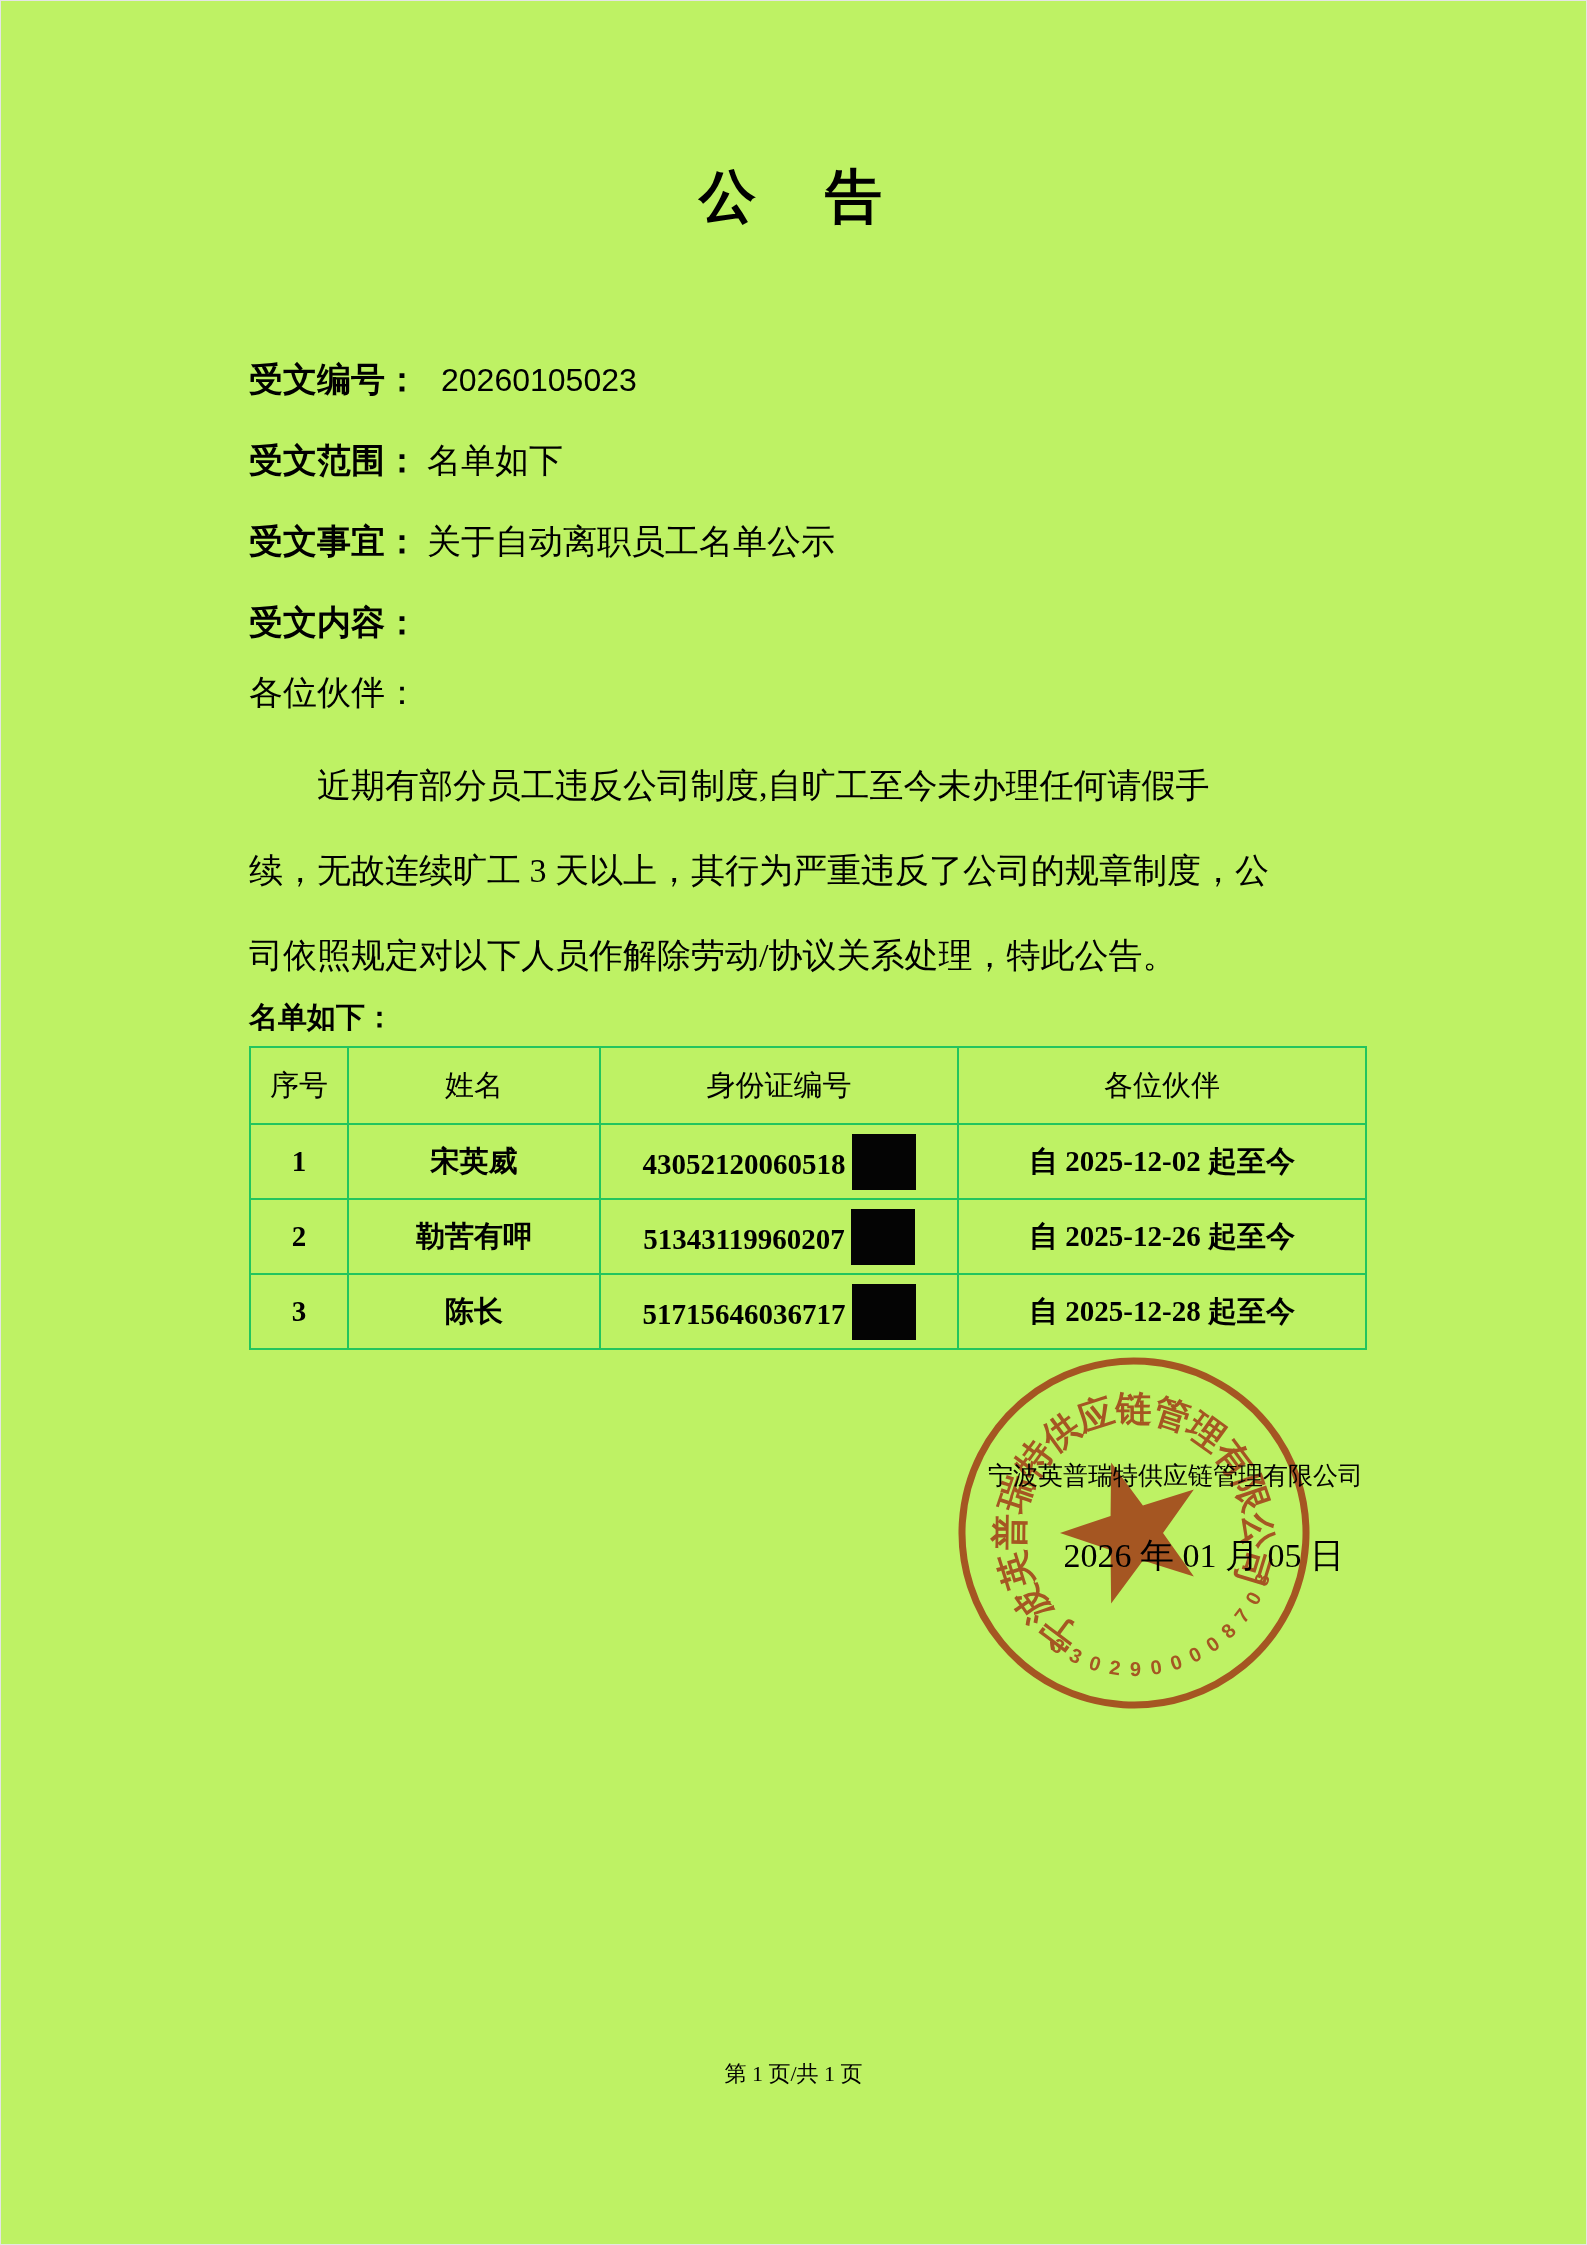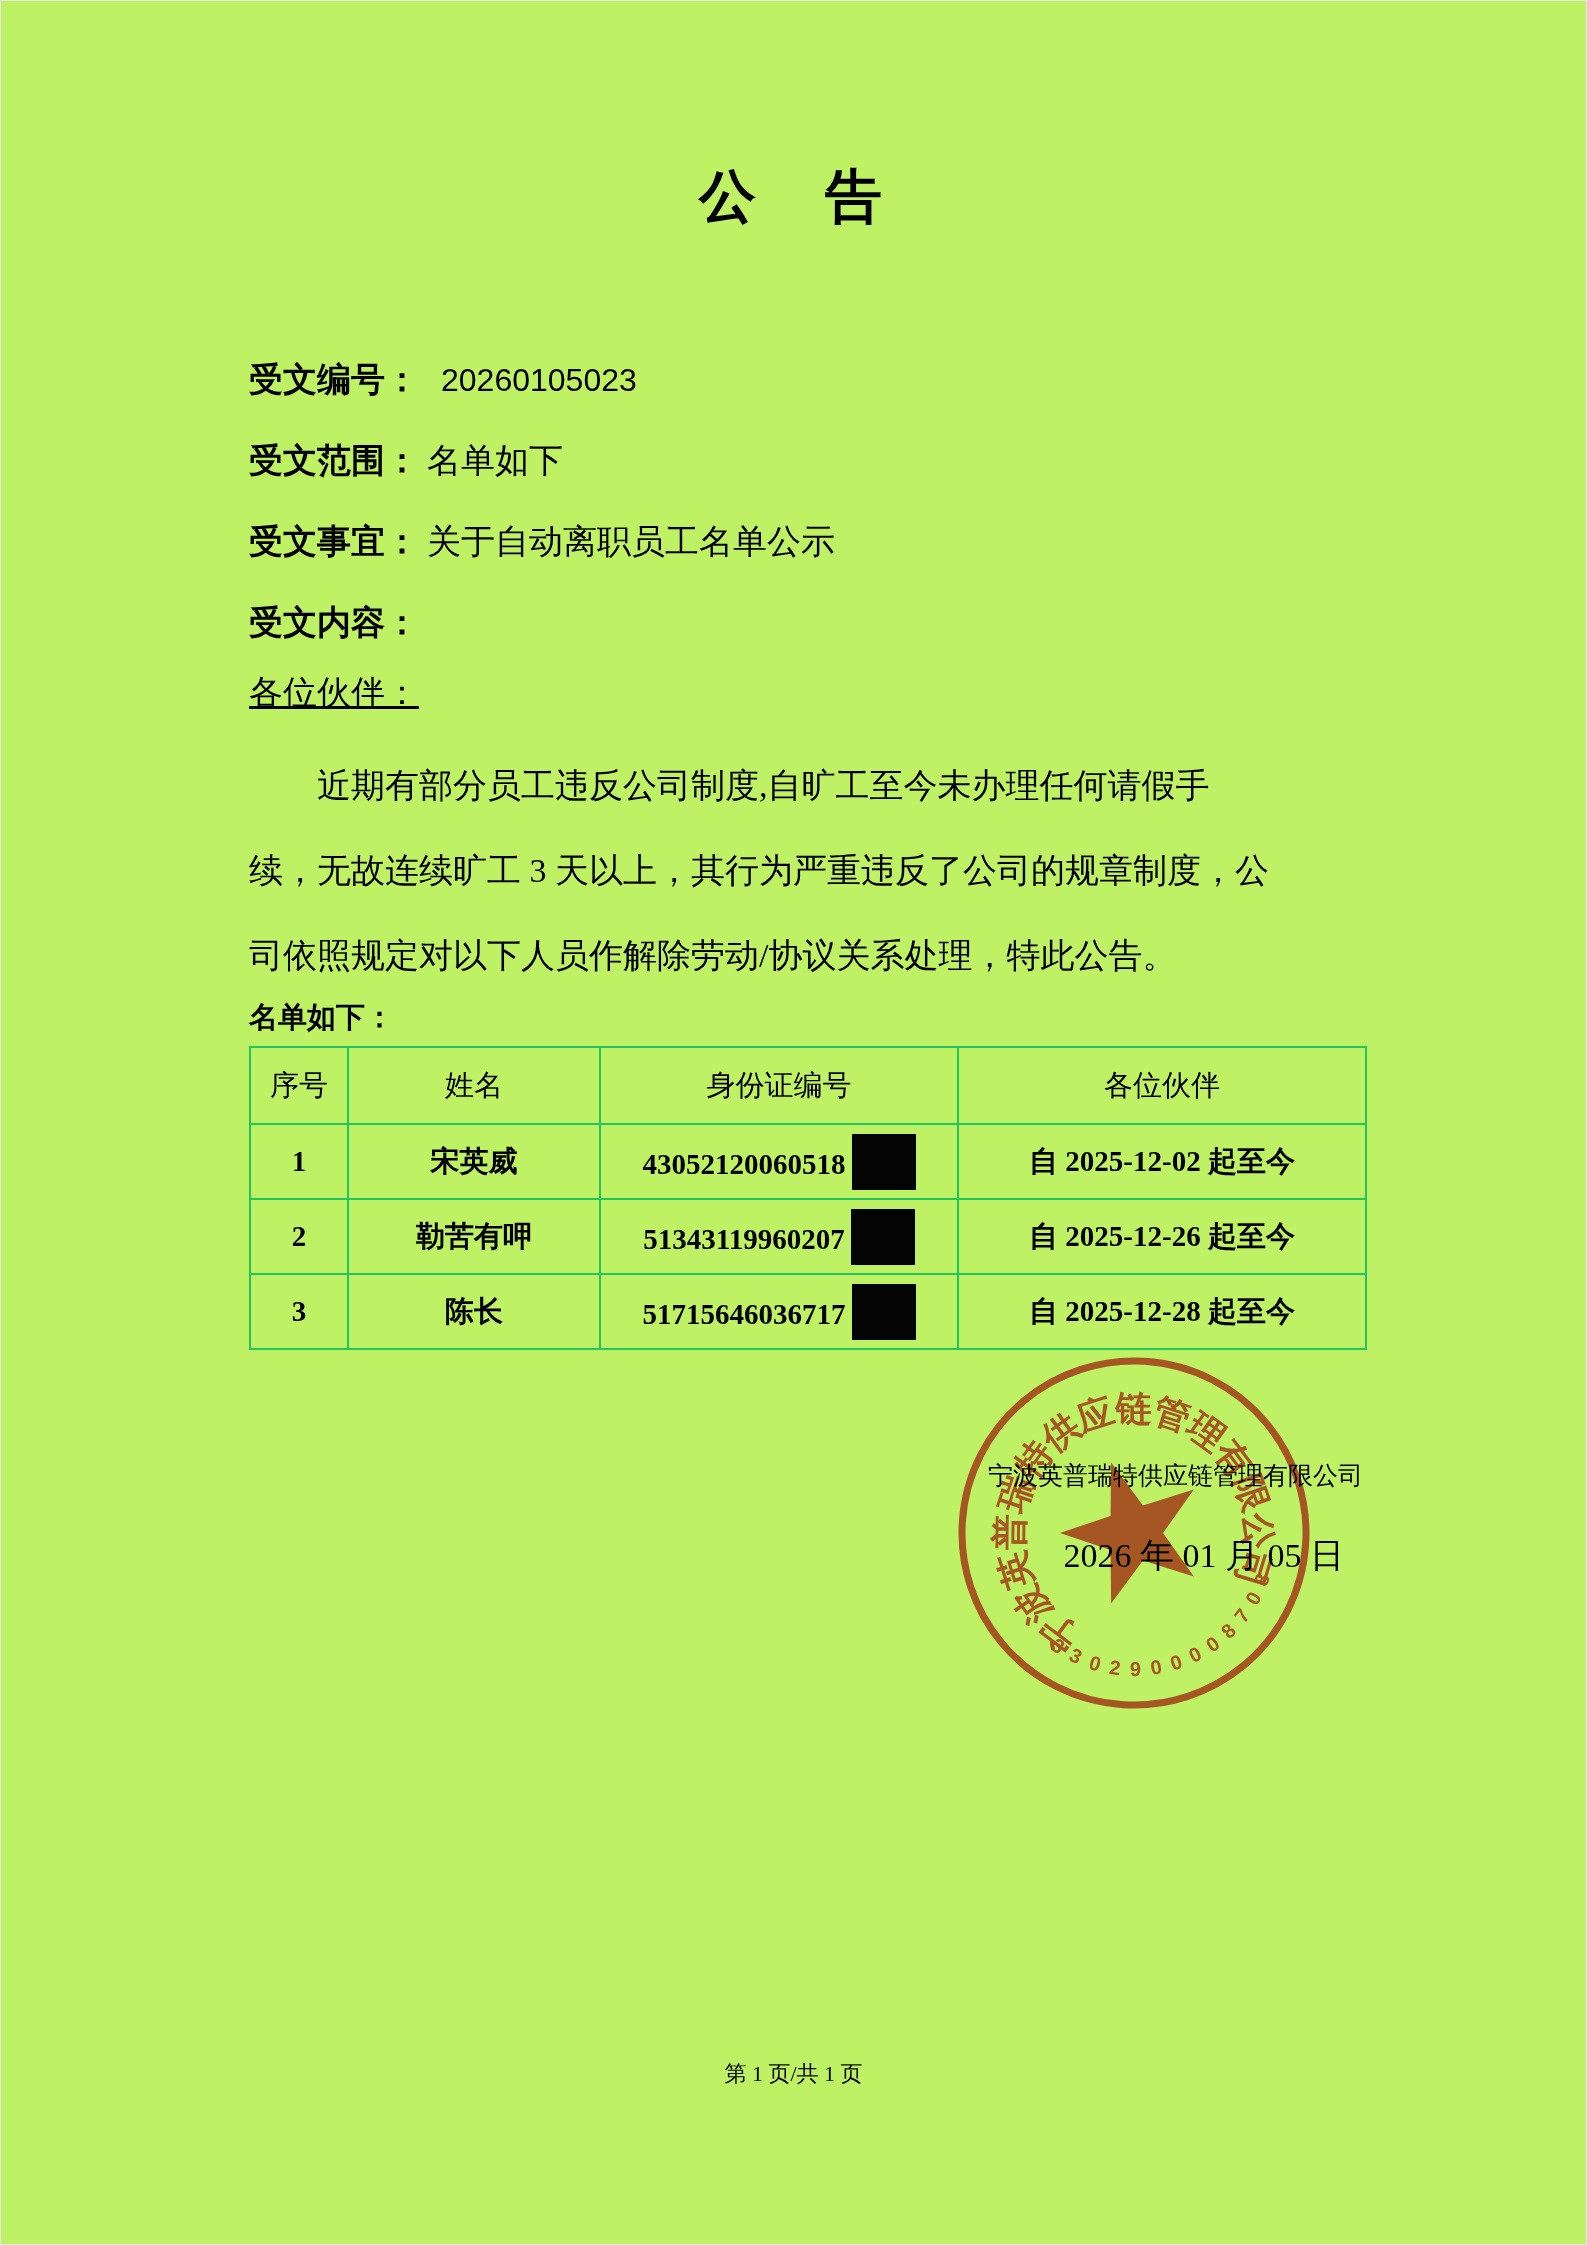--- a/index.html
+++ b/index.html
@@ -8,21 +8,21 @@
 
   .doc-title{position:absolute;top:158px;left:0;width:100%;text-align:center;
              font-size:57px;font-weight:bold;letter-spacing:6px;}
 
   .fields{position:absolute;left:248px;top:338px;}
   .field-row{height:81px;line-height:81px;font-size:34px;white-space:nowrap;}
   .f-label{font-weight:bold;}
   .f-value{margin-left:8px;}
   .f-value.numval{font-family:"Liberation Sans","DejaVu Sans",sans-serif;font-size:32px;margin-left:22px;}
 
-  .salutation{position:absolute;left:248px;top:668px;font-size:34px;line-height:48px;text-decoration:underline;}
+  .salutation{position:absolute;left:248px;top:668px;font-size:34px;line-height:48px;}
 
   .para{position:absolute;left:248px;top:742px;width:1210px;font-size:34px;}
   .para .pline{height:85px;line-height:85px;white-space:nowrap;}
   .para .pline.indent{text-indent:2em;}
 
   .list-intro{position:absolute;left:248px;top:996px;font-size:29px;font-weight:bold;line-height:40px;}
 
   table.roster{position:absolute;left:248px;top:1045px;border-collapse:collapse;table-layout:fixed;}
   table.roster col.c1{width:98px;} table.roster col.c2{width:252px;}
   table.roster col.c3{width:358px;} table.roster col.c4{width:408px;}

